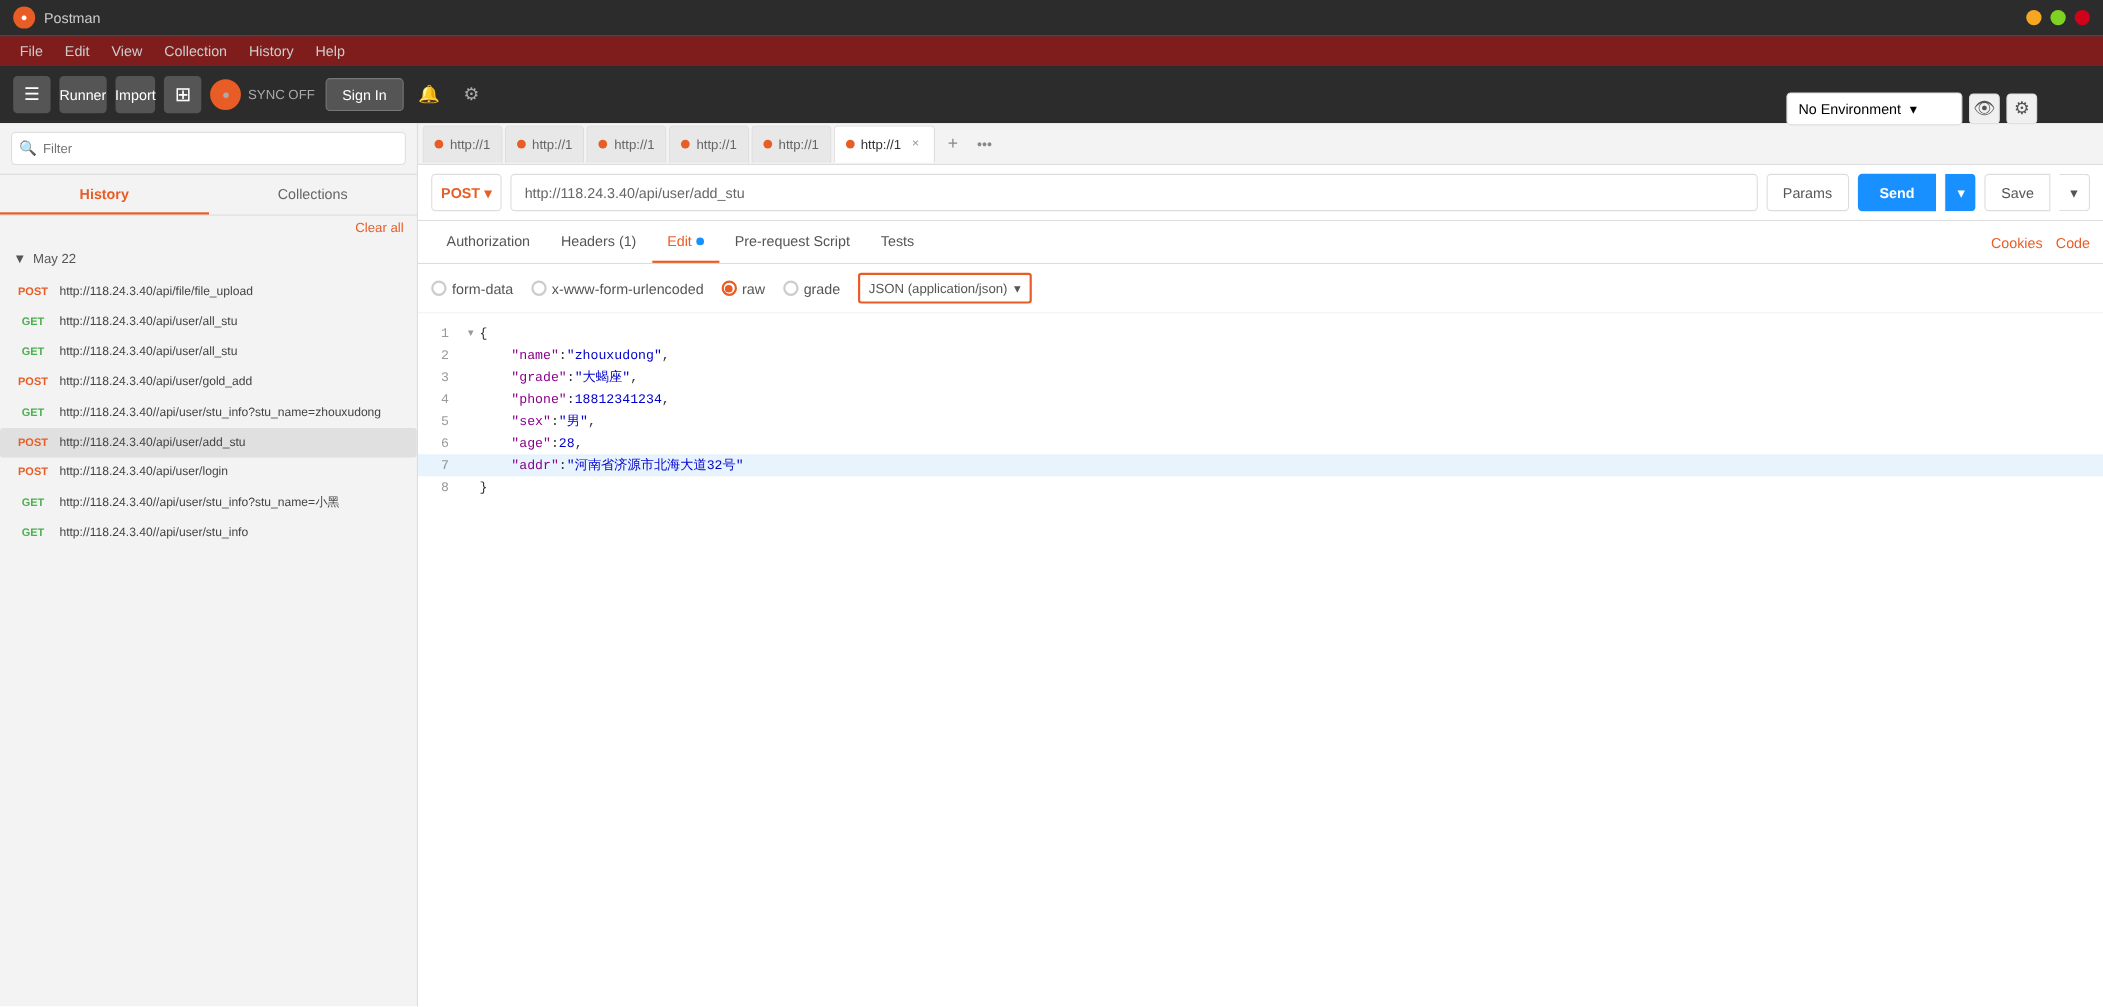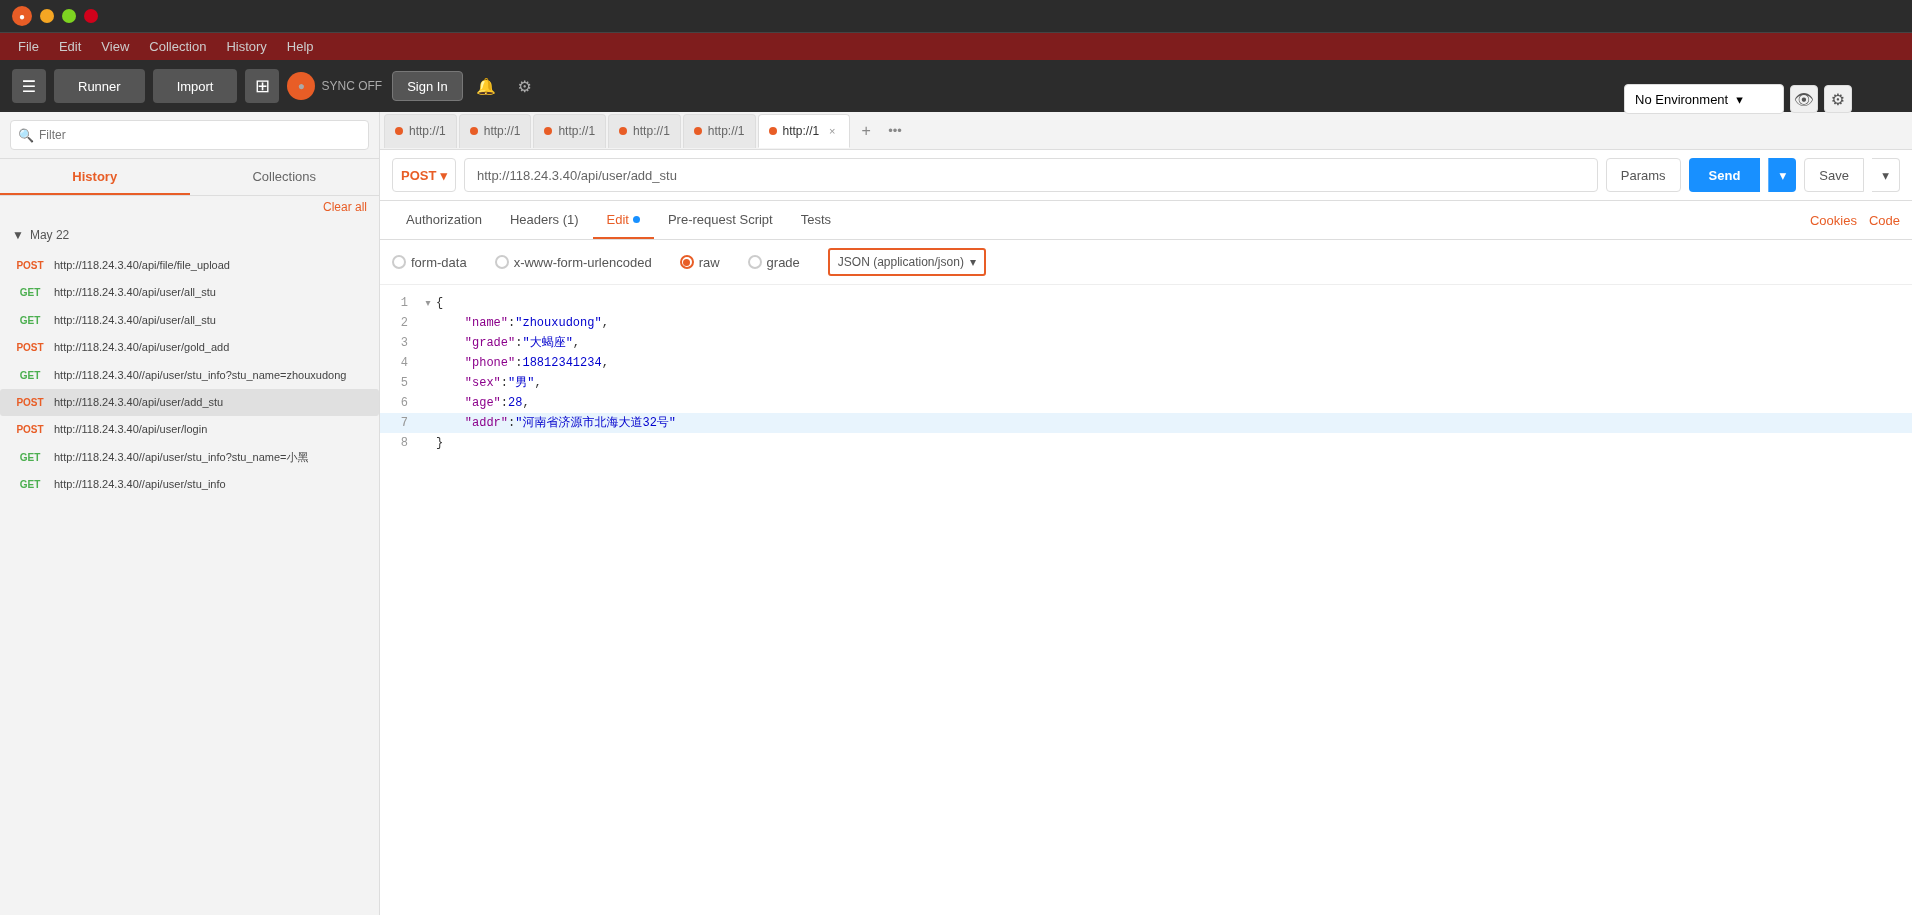--- a/index.html
+++ b/index.html
@@ -74,21 +74,21 @@
       display: flex; align-items: center; justify-content: center;
       font-size: 16px;
     }
     .toolbar-runner-btn, .toolbar-import-btn {
       height: 34px;
       background: #555;
       border: none;
       border-radius: 4px;
       color: #fff;
       cursor: pointer;
-      padding: 0 24px;
+      padding: 0 0;
       font-size: 13px;
       font-weight: 500;
     }
     .toolbar-new-btn {
       width: 34px; height: 34px;
       background: #555;
       border: none;
       border-radius: 4px;
       color: #fff;
       cursor: pointer;
@@ -416,21 +416,21 @@
       color: #e85d26;
       cursor: pointer;
       font-size: 13px;
     }
 
     
     .body-types {
       display: flex;
       align-items: center;
       padding: 8px 12px;
-      gap: 28px;
+      gap: 16px;
       border-bottom: 1px solid #eee;
       background: #fff;
     }
     .radio-option {
       display: flex; align-items: center; gap: 5px;
       cursor: pointer;
       font-size: 13px;
       color: #555;
     }
     .radio-circle {
@@ -501,20 +501,21 @@
     .json-string { color: #0000cd; }
     .json-number { color: #0000cd; }
     .json-chinese { color: #0000cd; }
     .active-line { background: #e8f4fd; }
   </style>
 </head>
 <body>
 
 <div class="titlebar">
   <div class="titlebar-logo">●</div>
+  <span class="titlebar-title">Postman</span>
   <div class="titlebar-controls">
     <div class="titlebar-btn titlebar-min"></div>
     <div class="titlebar-btn titlebar-max"></div>
     <div class="titlebar-btn titlebar-close"></div>
   </div>
 </div>
 
 <div class="menubar">
   <div class="menubar-item">File</div>
   <div class="menubar-item">Edit</div>

